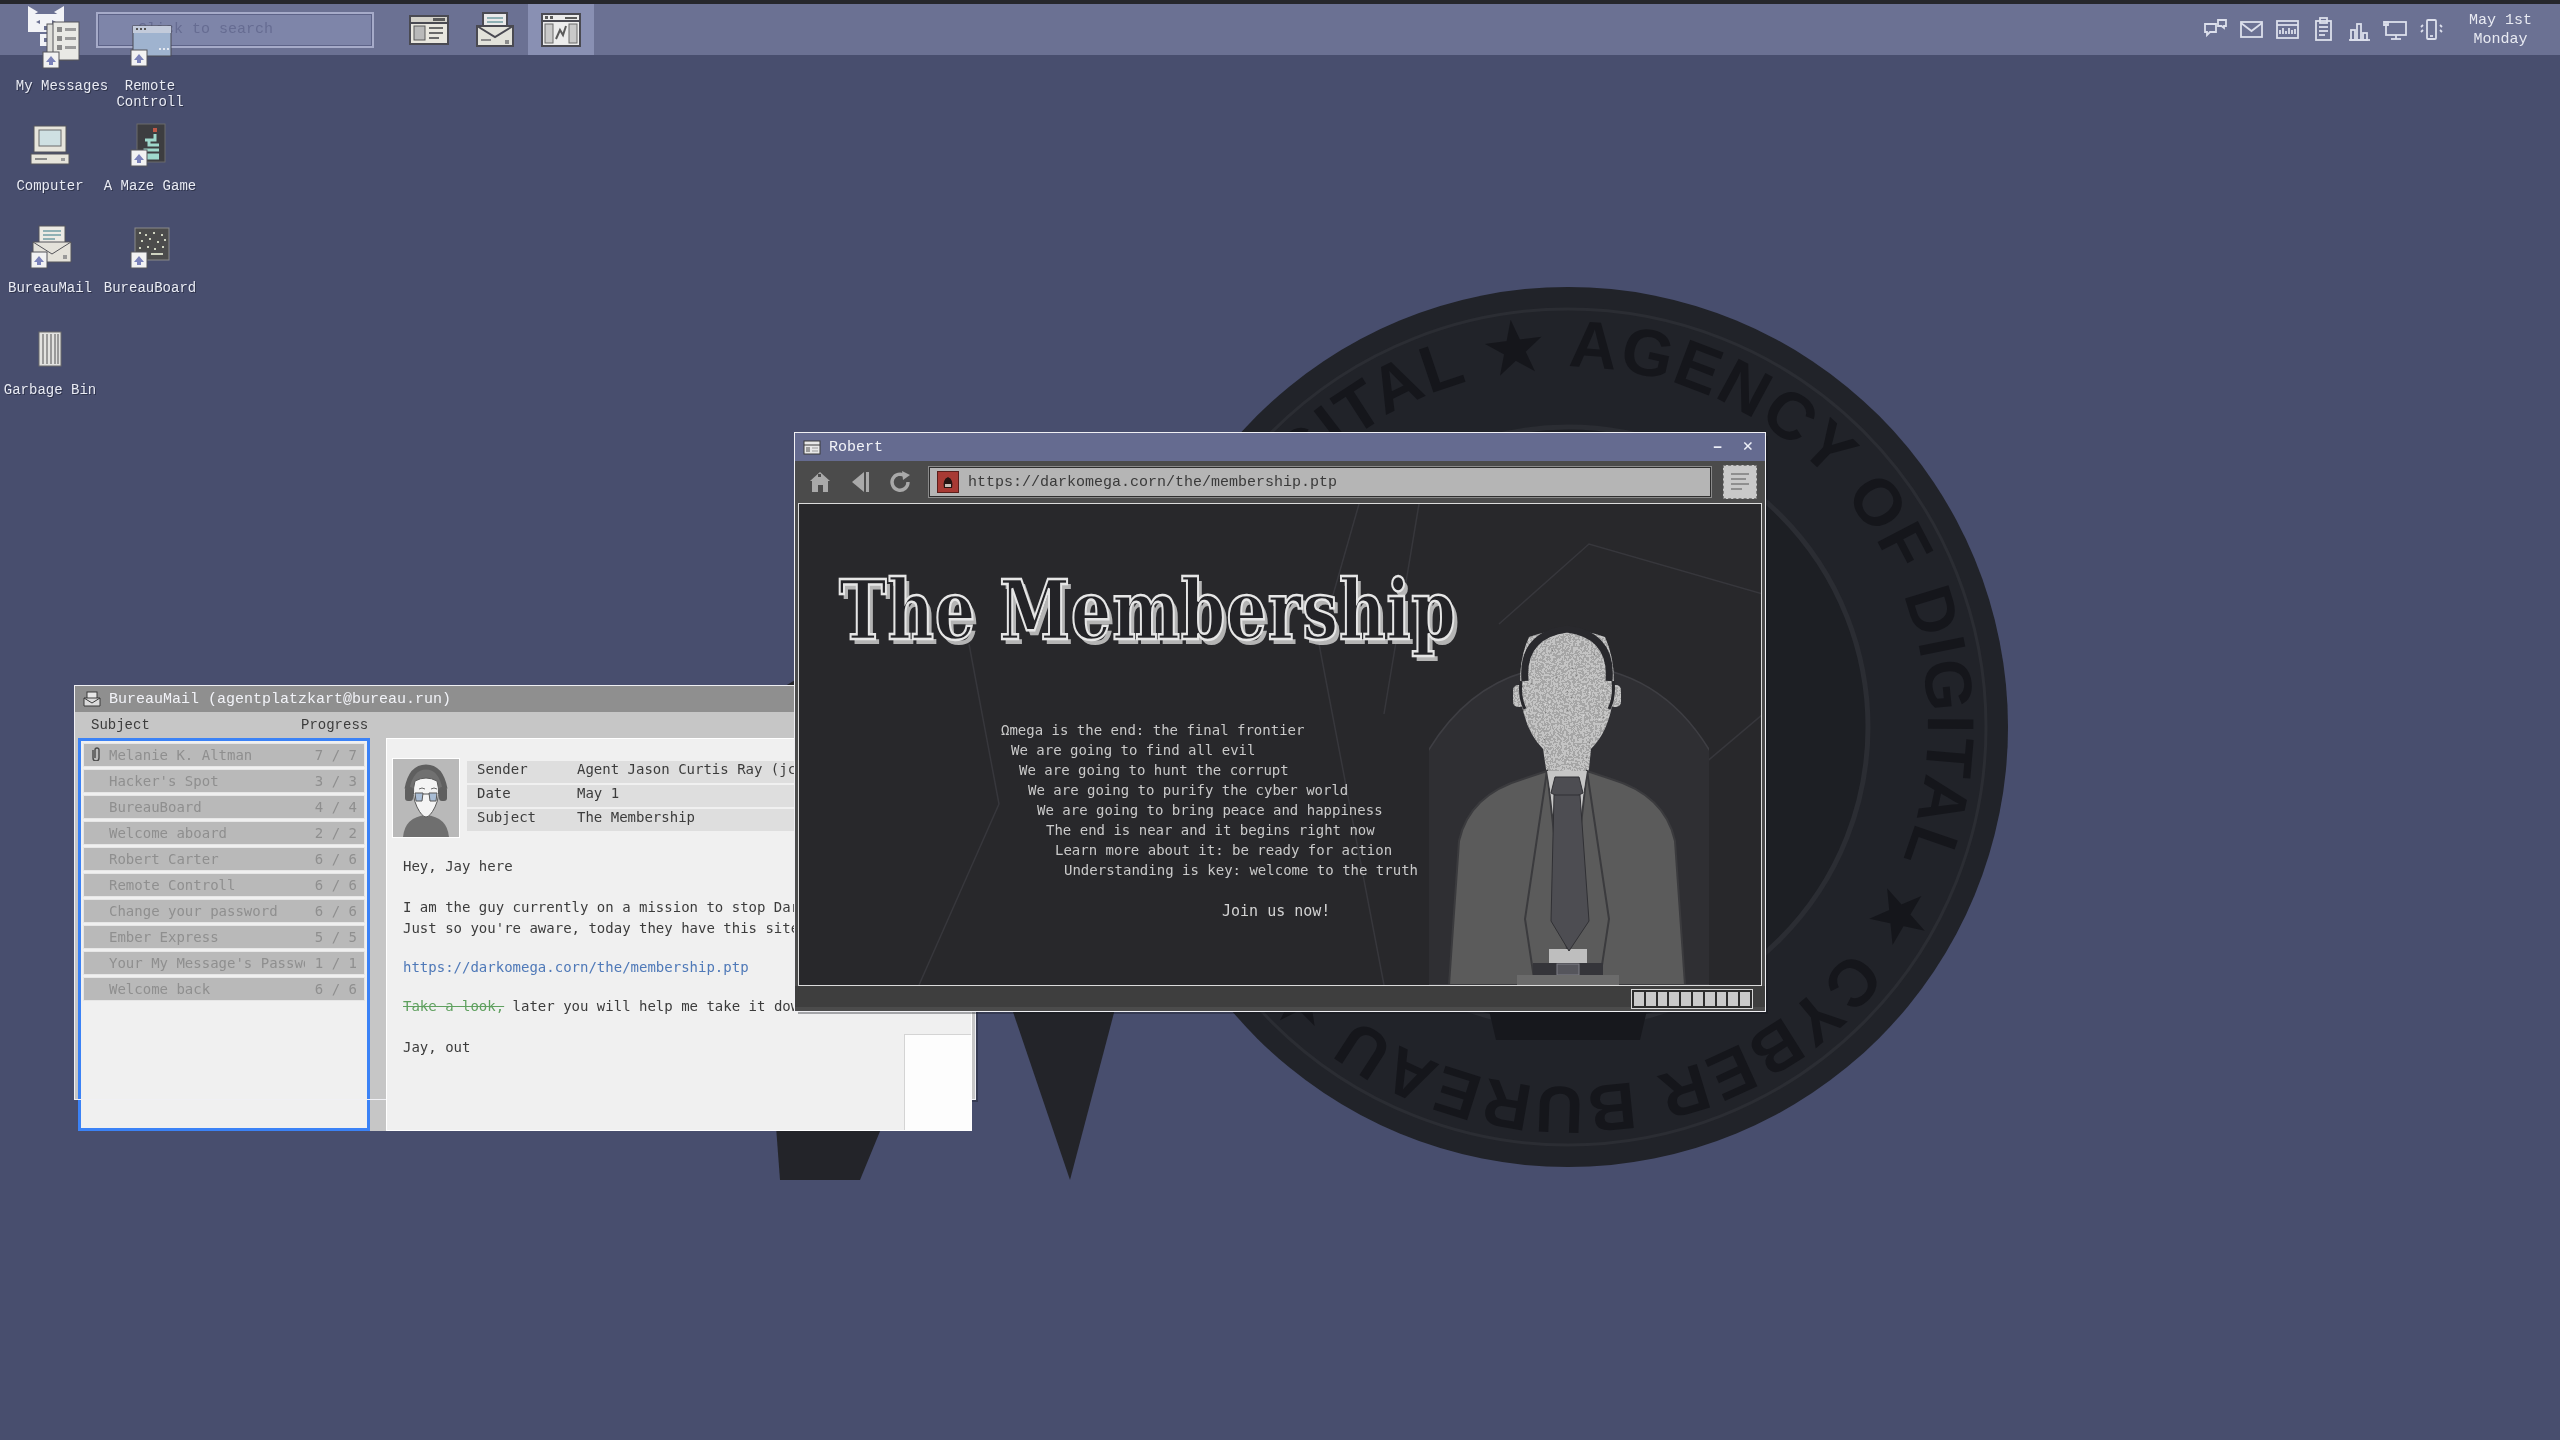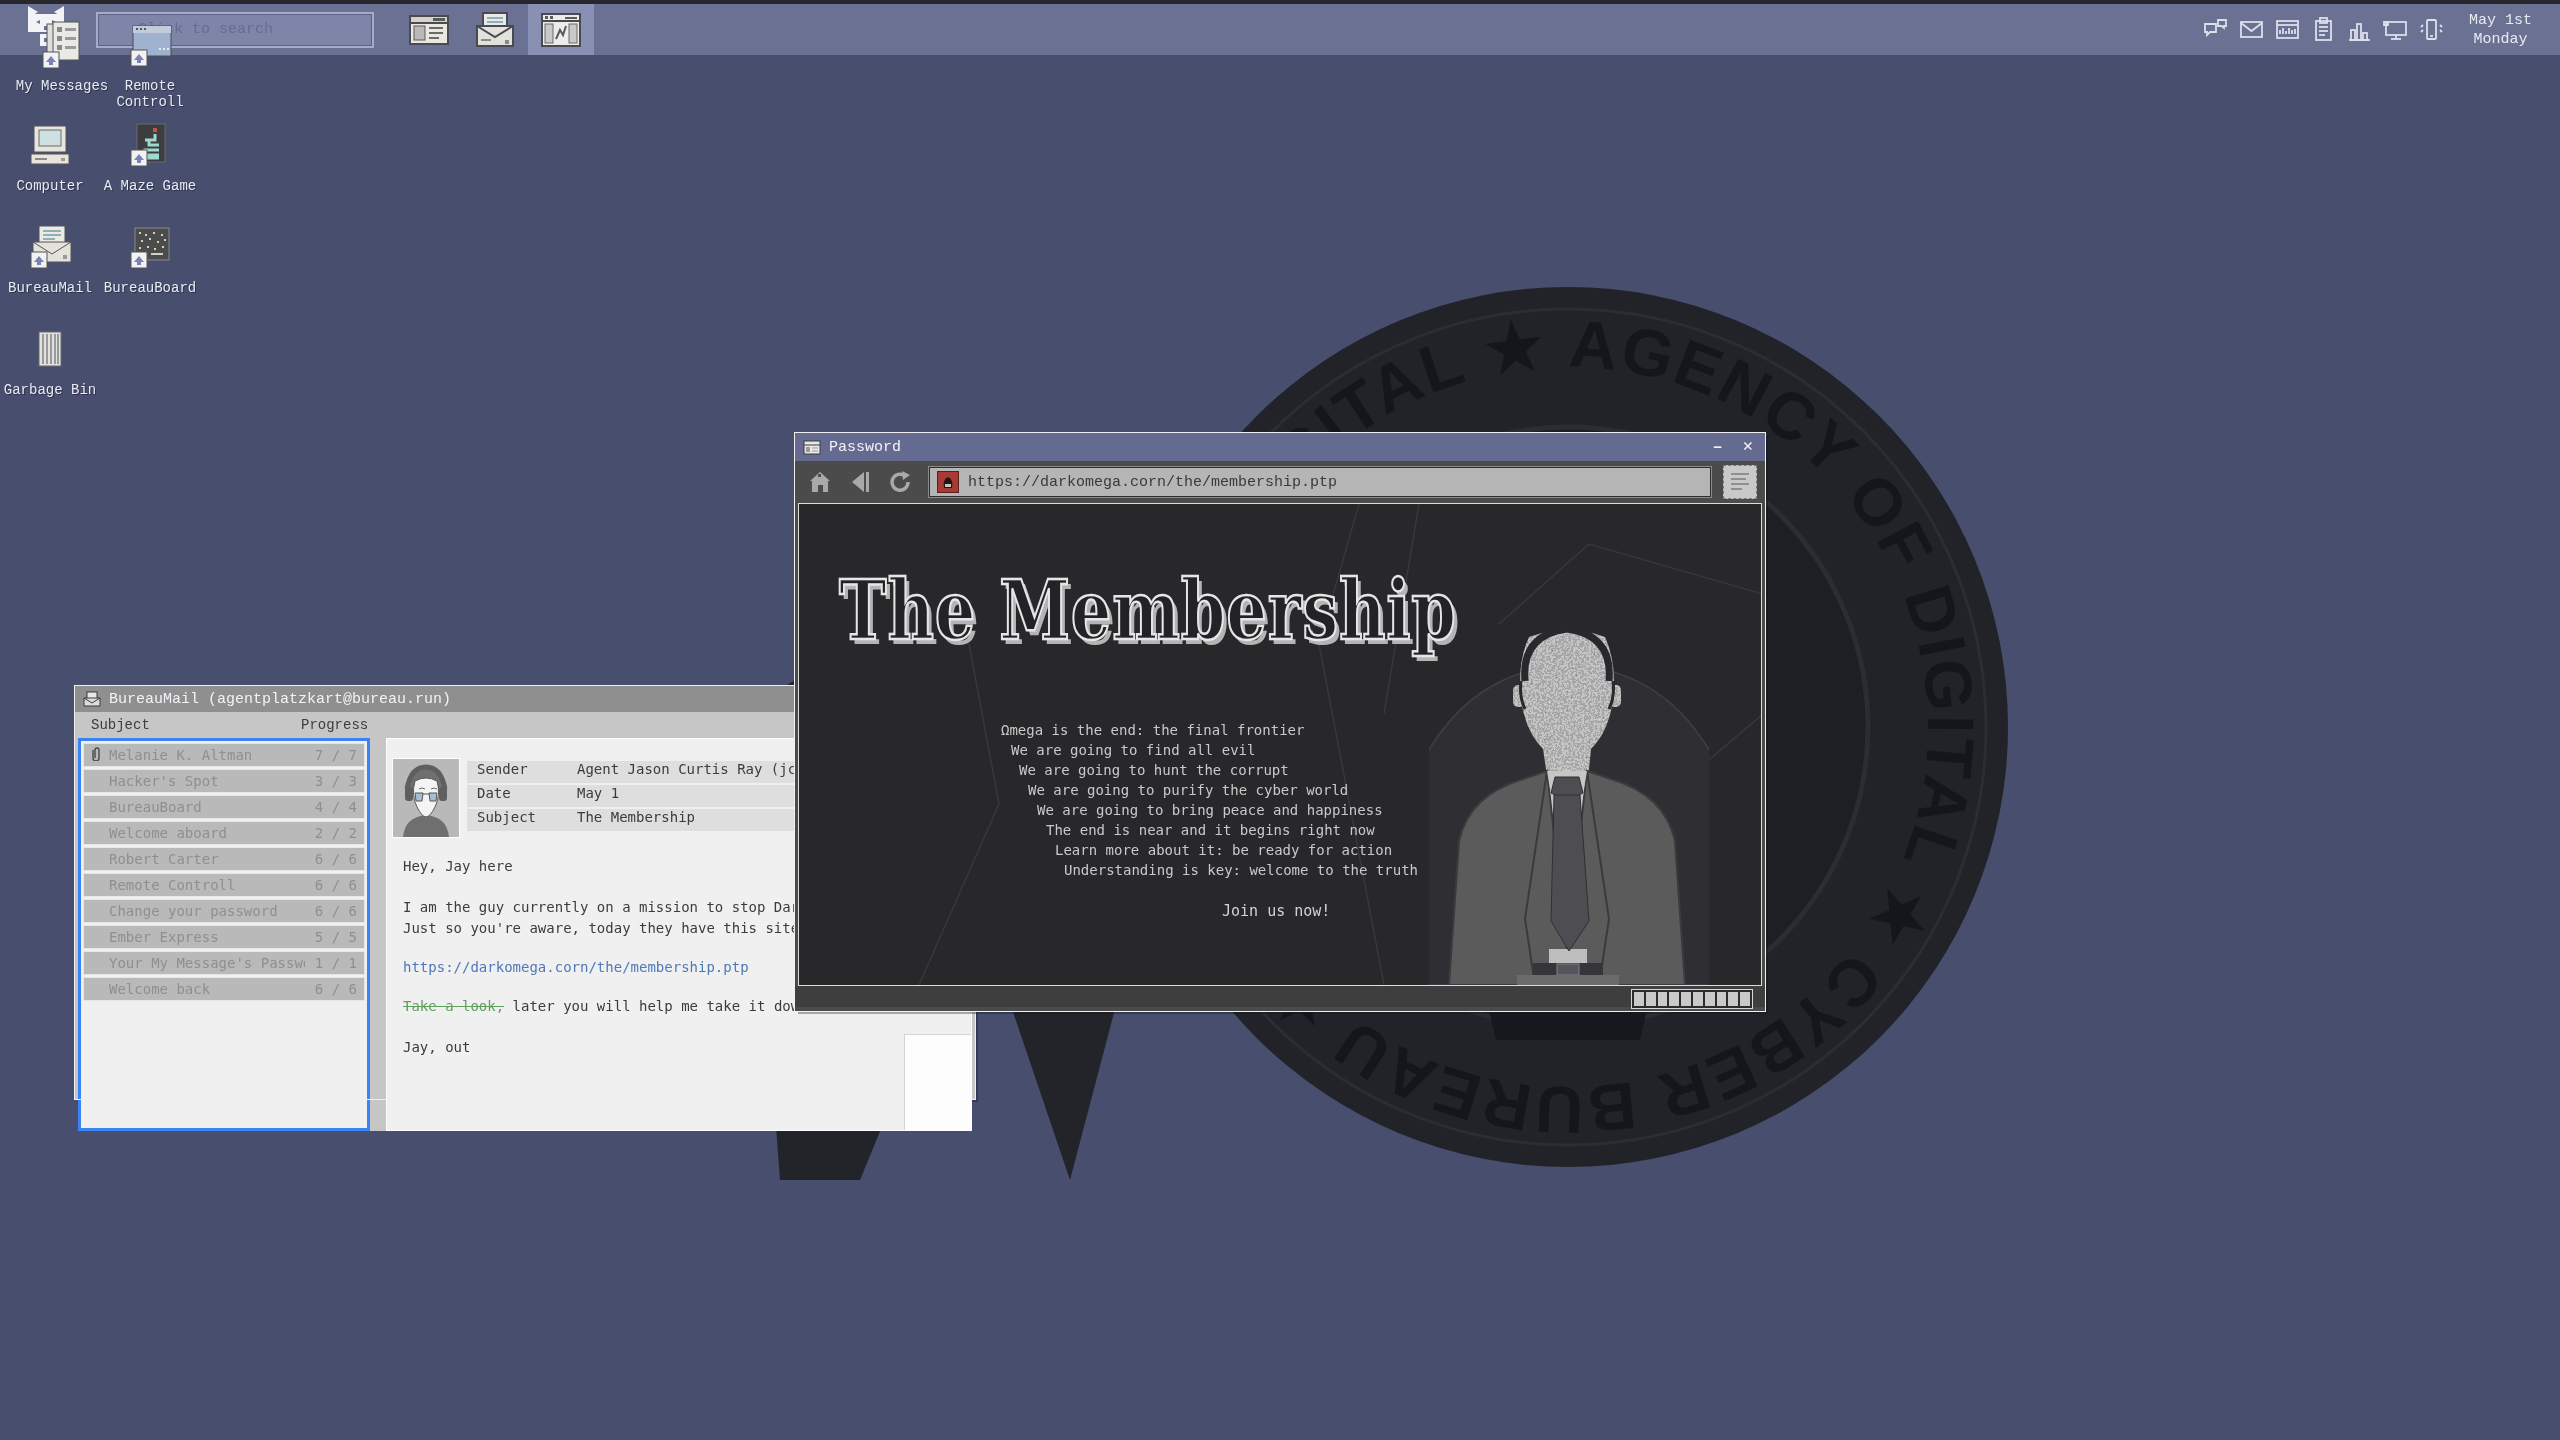--- a/index.html
+++ b/index.html
@@ -323,21 +323,21 @@
 
 <div id="browser" class="abs window">
   <div class="tbar">
     <svg width="18" height="15" viewBox="0 0 18 15">
       <rect x="1" y="1" width="16" height="13" fill="#e8e8e8" stroke="#3a3a3a"></rect>
       <line x1="1" y1="5" x2="17" y2="5" stroke="#3a3a3a"></line>
       <rect x="3" y="7" width="4" height="5" fill="#9a9a9a"></rect>
         <line x1="9" y1="8" x2="15" y2="8" stroke="#9a9a9a"></line>
         <line x1="9" y1="11" x2="15" y2="11" stroke="#9a9a9a"></line>
     </svg>
-    <span>Password</span>
+    <span>Robert</span>
     <span style="margin-left:auto;" class="wbtn">–</span>
     <span class="wbtn" style="margin-right:4px;">✕</span>
   </div>
   <div id="btoolbar">
     <div class="tool">
       <svg width="26" height="26" viewBox="0 0 26 26">
         <path d="M3 12 L13 3 L23 12 Z" fill="#a9a9a9"></path>
           <rect x="5" y="12" width="16" height="11" fill="#a9a9a9"></rect>
         <rect x="11" y="16" width="5" height="7" fill="#4b4b4b"></rect>
           <rect x="11" y="5" width="3" height="3" fill="#4b4b4b"></rect>

